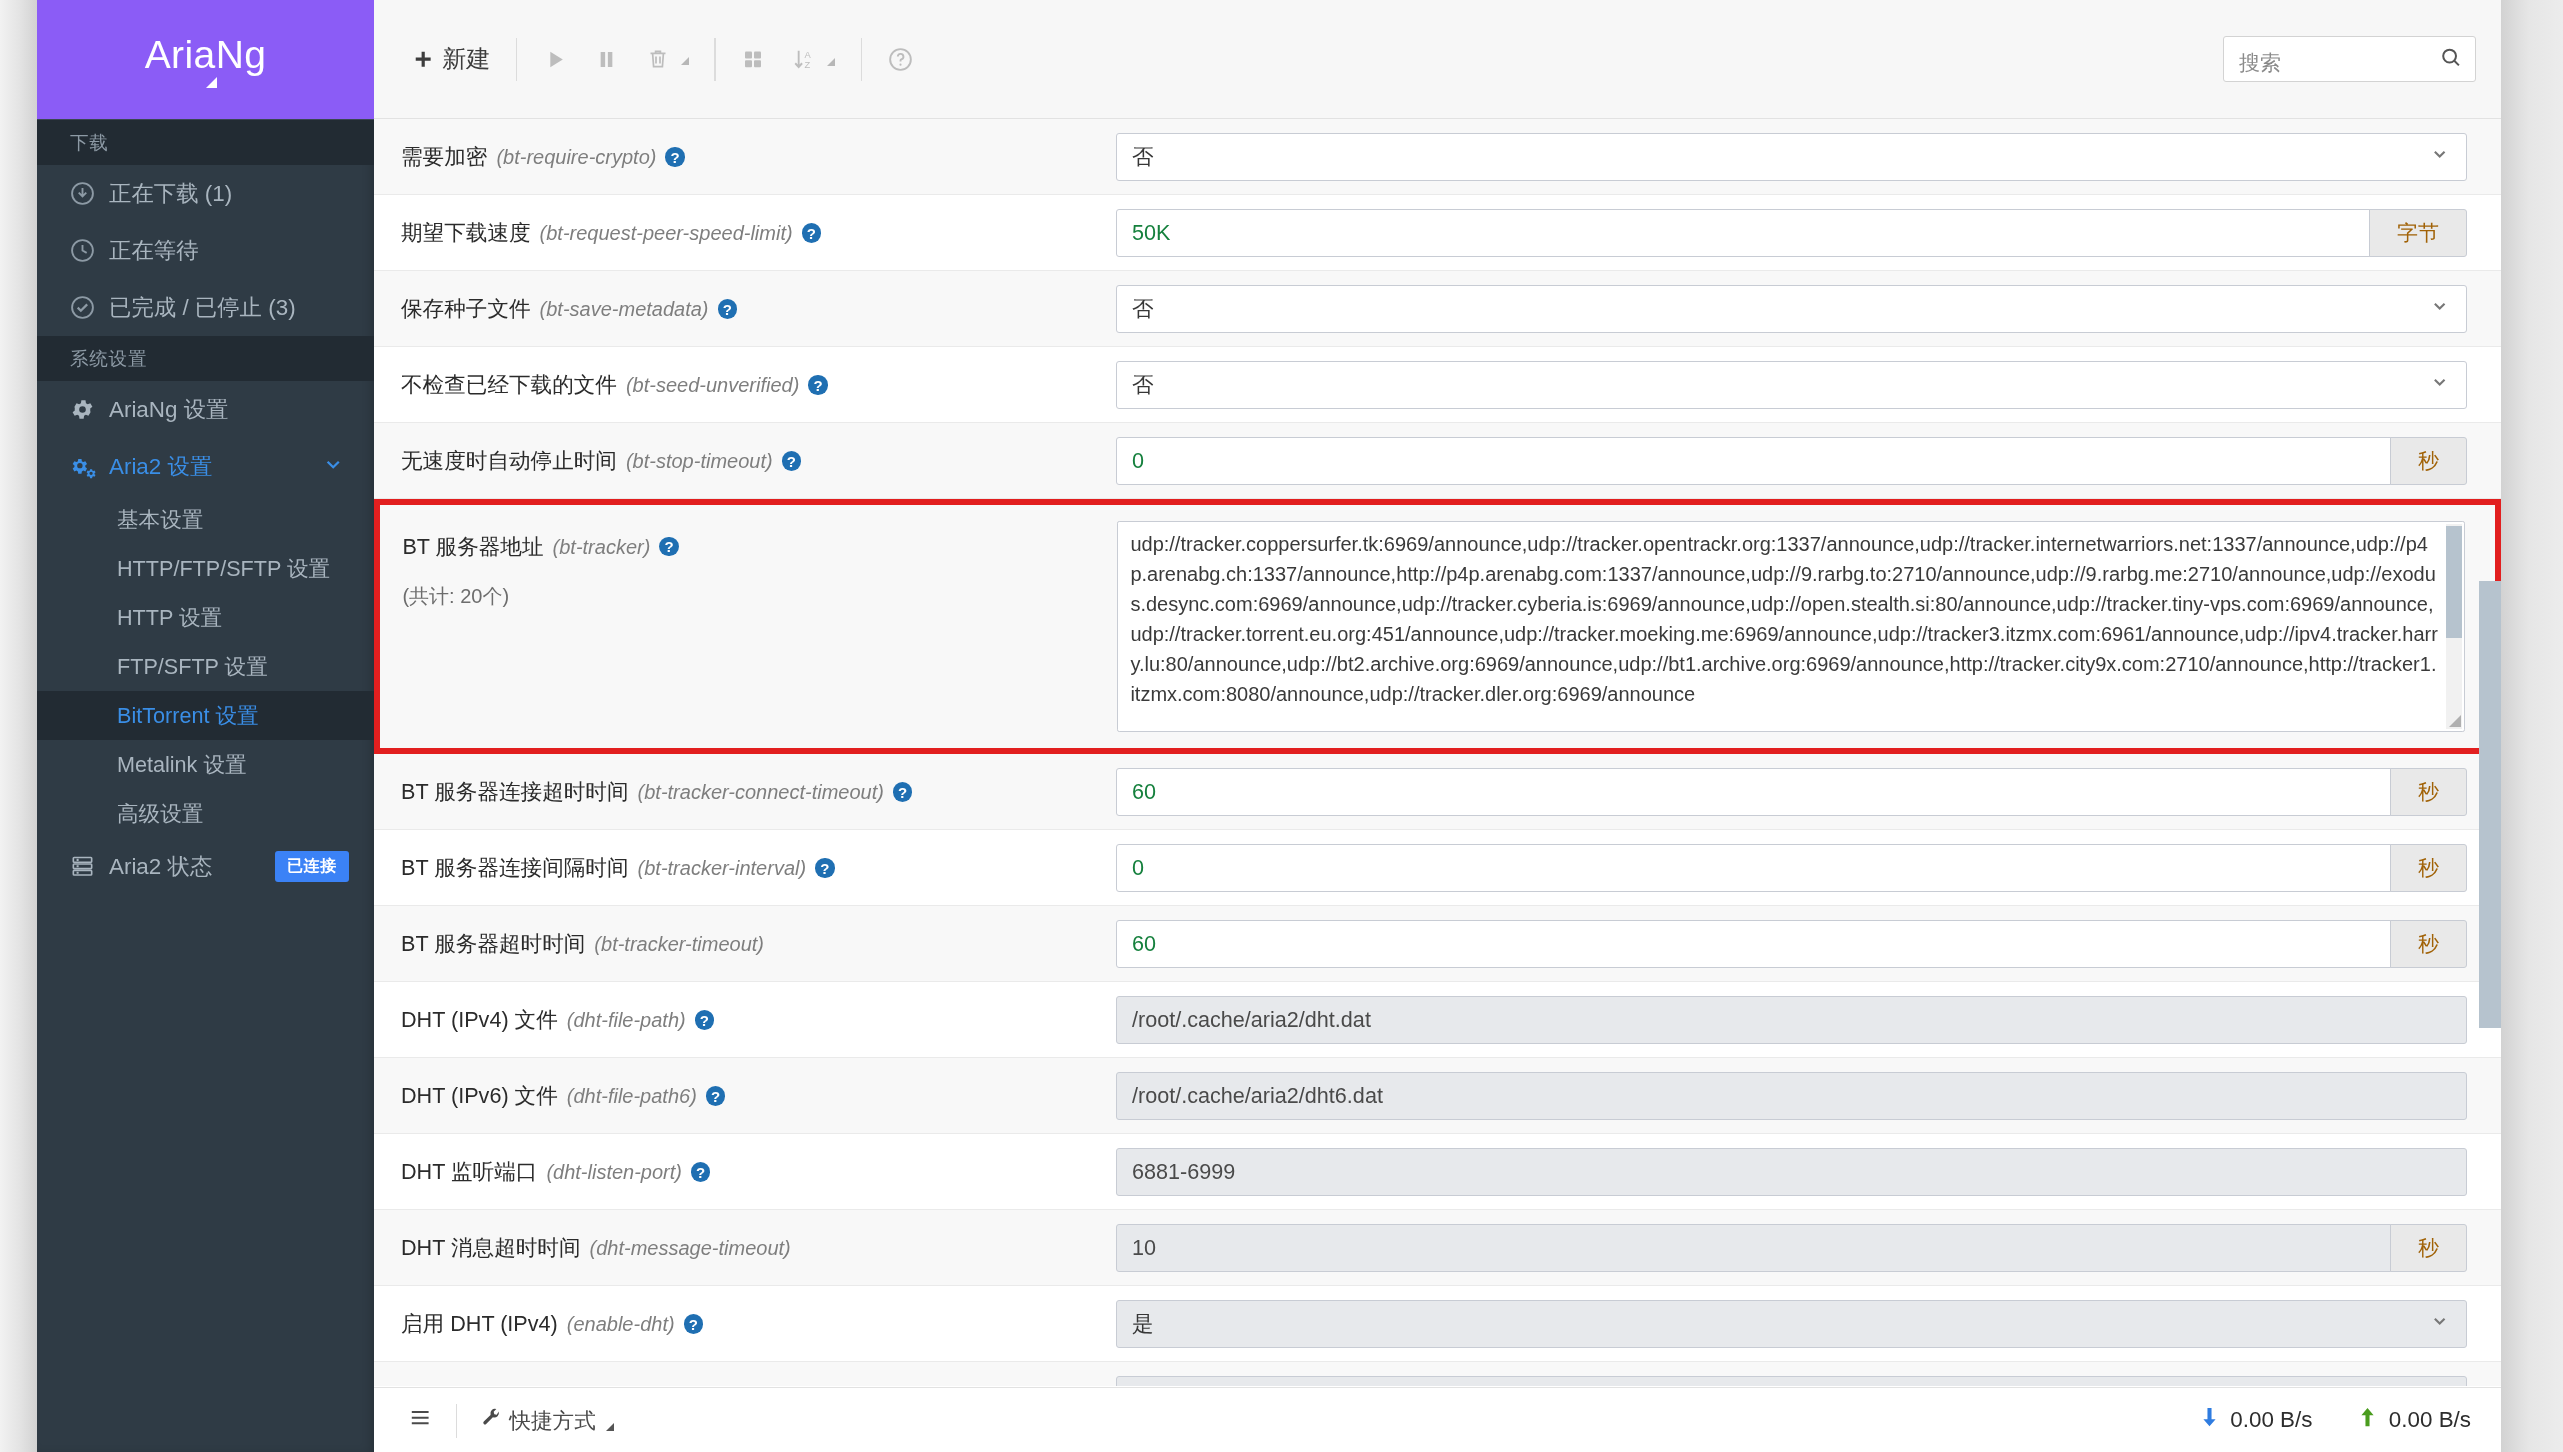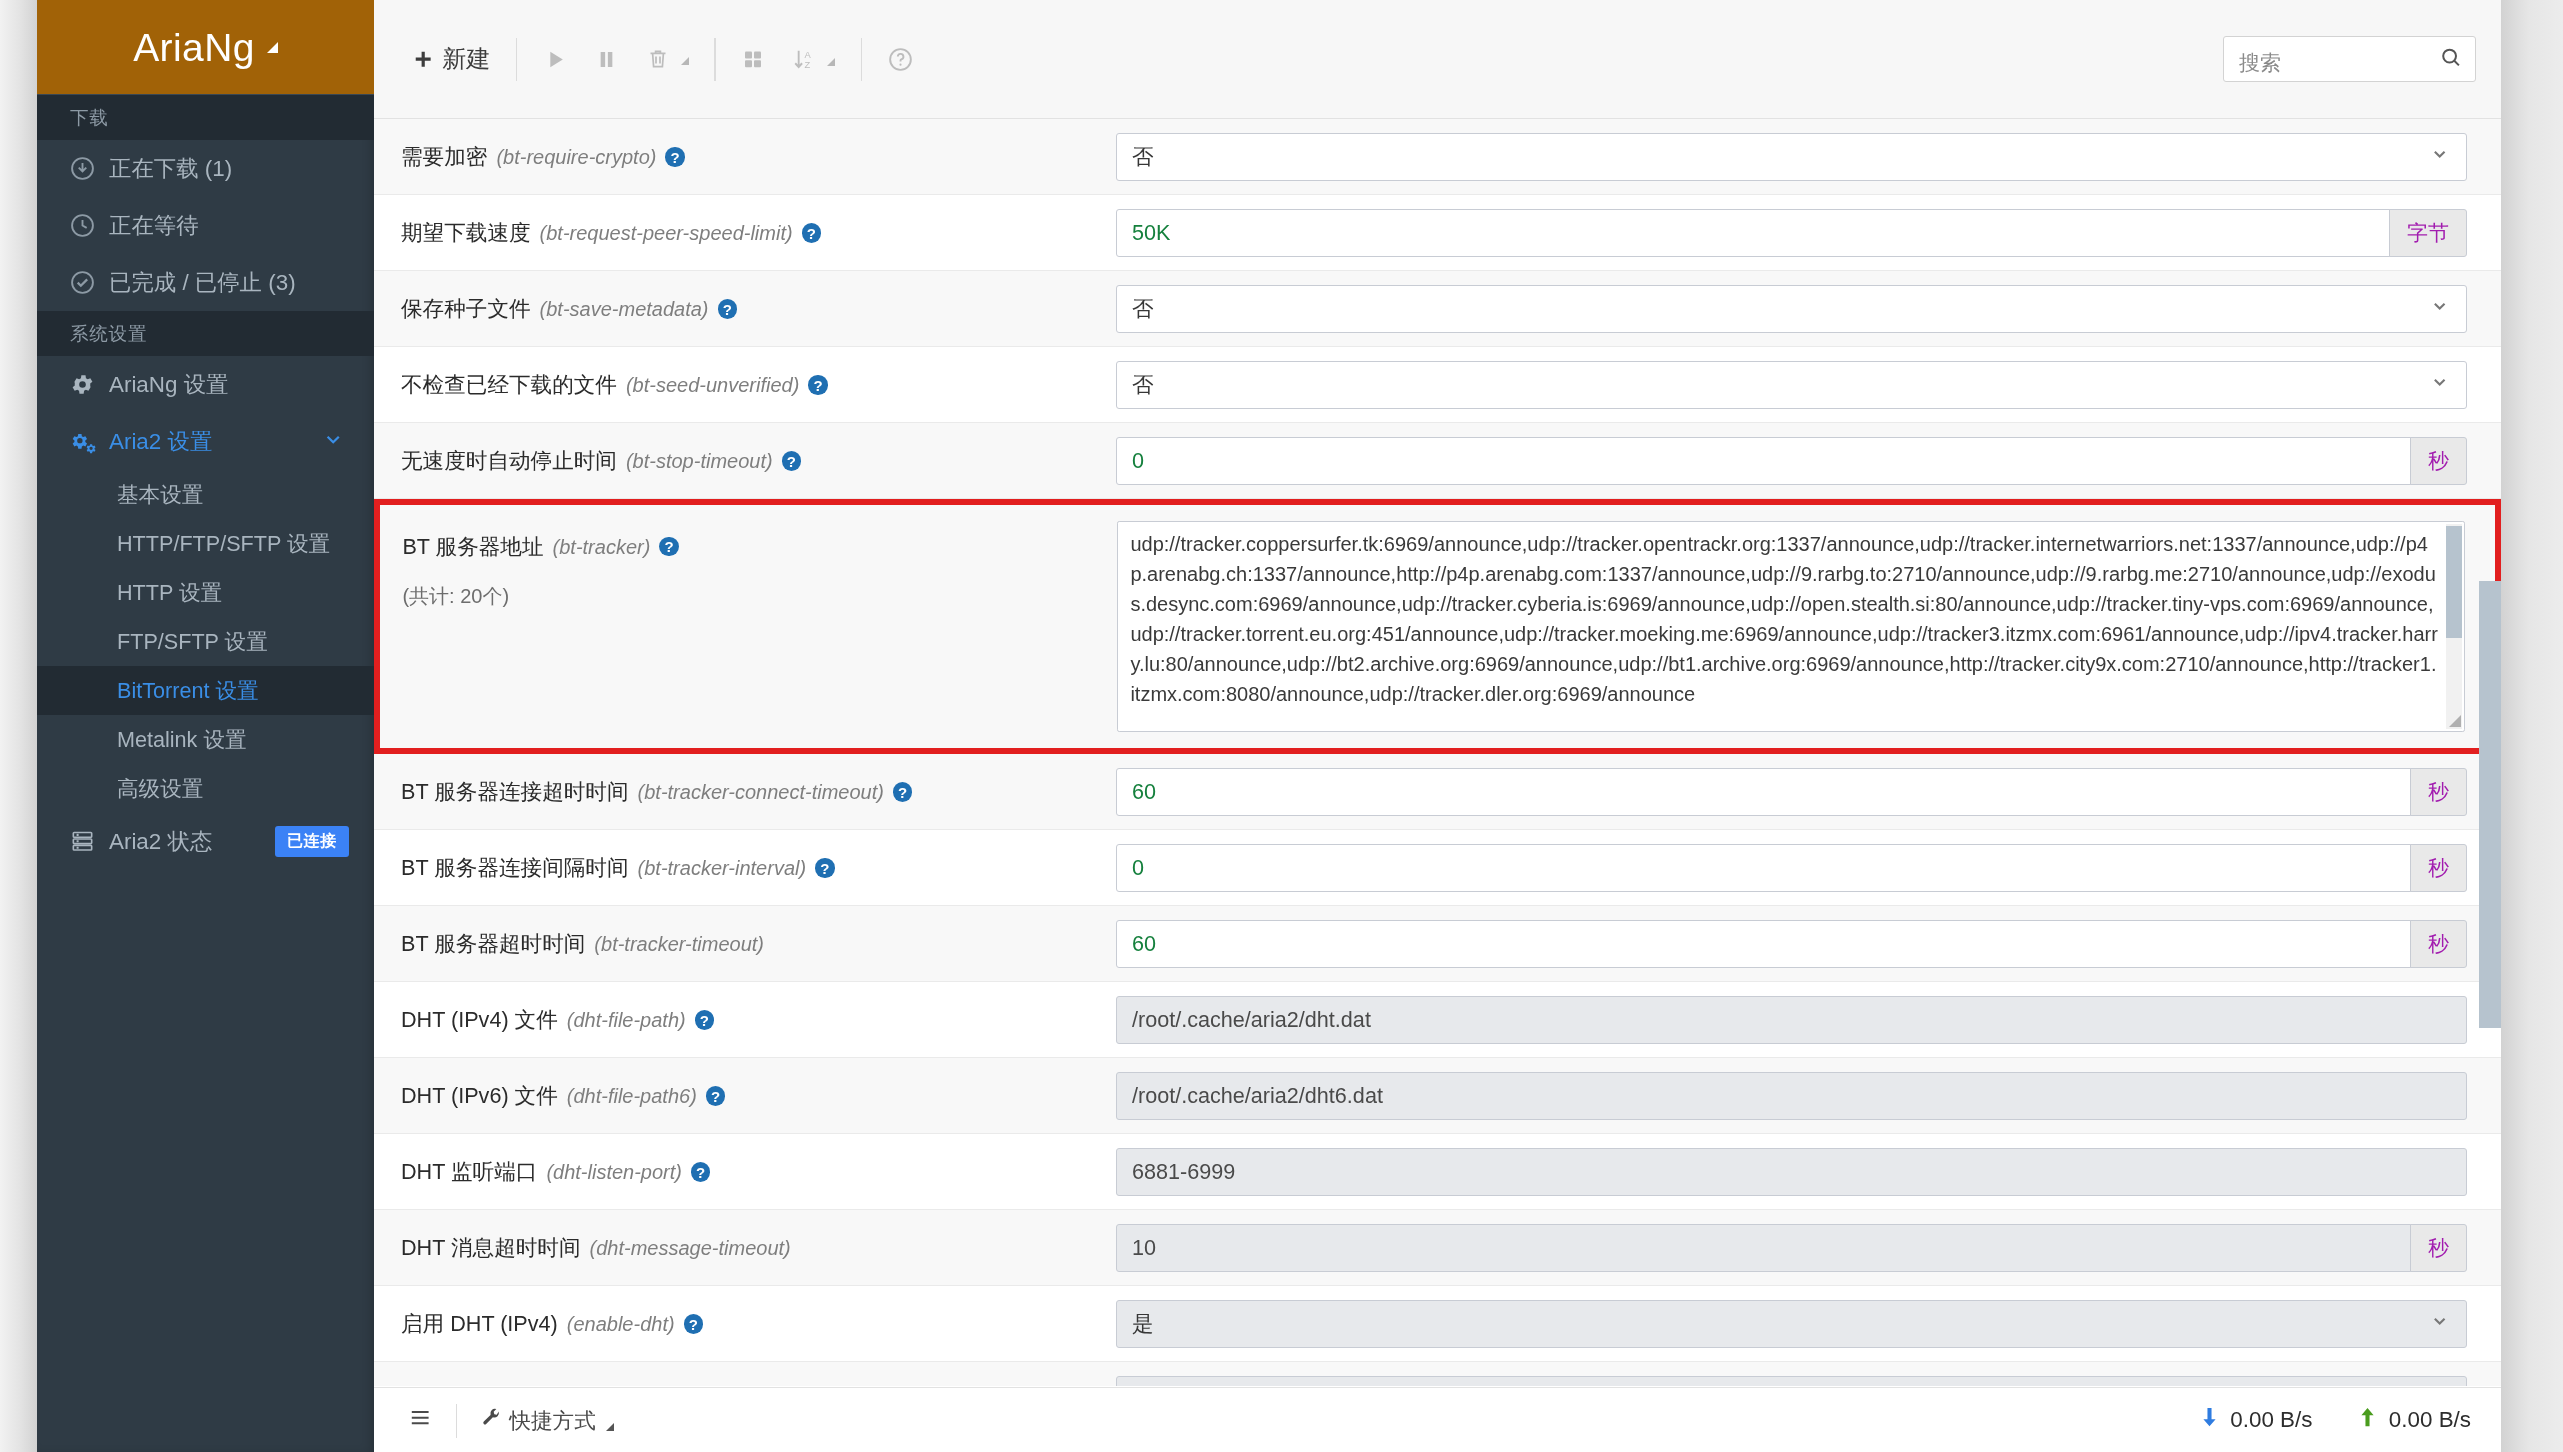--- a/index.html
+++ b/index.html
@@ -21,24 +21,25 @@
     width: 337px; height: 1453px;
     background: #2f3b45;
     box-shadow: -4.5px 0 10.4px -3px rgba(0,0,0,0.22) inset;
     overflow: hidden;
   }
   #sidebar-shadow {
     position: absolute; left: 0; top: 0; width: 37px; height: 1453px;
     background: linear-gradient(to right, #f2f2f2 0%, #e3e3e3 55%, #d2d2d2 100%);
   }
   .brand {
-    height: 95px;
+    height: 120px;
     display: flex; align-items: center; justify-content: center;
-    background: #a16207;
+    background: #8b5cf6;
     position: relative;
+    flex-direction: column;
   }
   .brand-text {
     color: #fff; font-size: 39px; font-weight: 400; letter-spacing: 0.4px;
   }
   .brand-caret {
     display: inline-block; width: 0; height: 0; margin-left: 12px;
     border-left: 11.2px solid transparent;
     border-bottom: 11.2px solid #ffffff;
     vertical-align: 3px;
   }
@@ -181,23 +182,23 @@
     padding: 0 15px; font-size: 21.6px; color: #373737; cursor: pointer;
   }
   .sel .chev-dn {
     position: absolute; right: 16.4px; top: 50%; transform: translateY(-50%);
   }
 
   .unit {
     flex: 0 0 auto; min-width: 55px; height: 48px;
     margin-left: -1.5px;
     border: 1.5px solid #c8ccd4; border-radius: 0 3px 3px 0;
-    background: #e9e9e9; color: #a21caf;
+    background: #e9e9e9; color: #a16207;
     display: flex; align-items: center; justify-content: center;
-    font-size: 21px; padding: 0 17px; cursor: pointer;
+    font-size: 21px; padding: 0 27px; cursor: pointer;
   }
   .inp.with-unit { border-radius: 3px 0 0 3px; }
 
   
   .row.tracker {
     height: 255px; align-items: stretch;
     background: #f8f8f8;
     border: 6.7px solid #e21f1f;
     padding: 16.4px 30px 16.4px 22.4px;
     position: relative;

